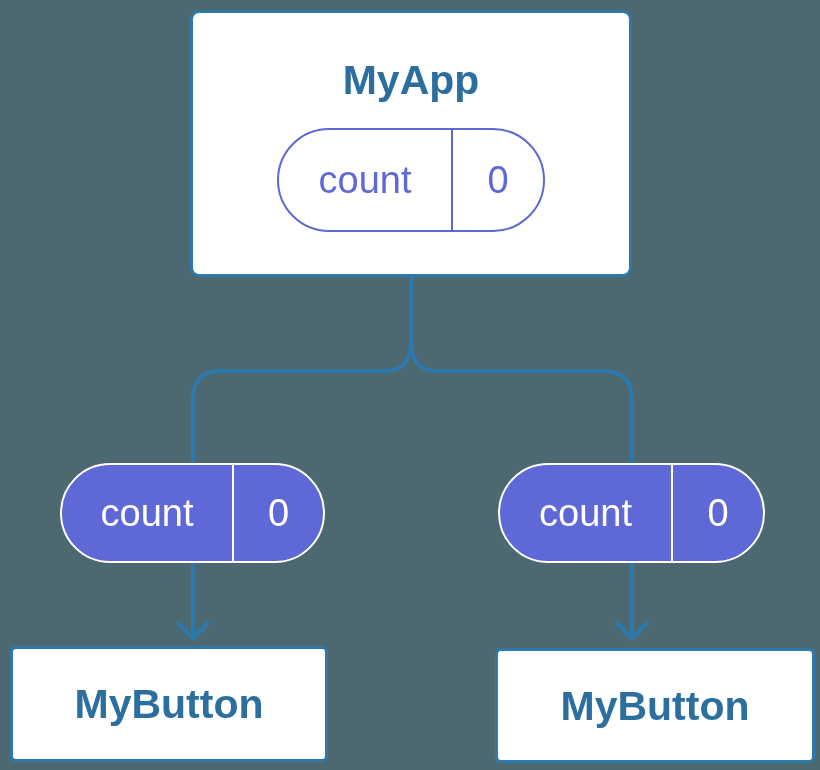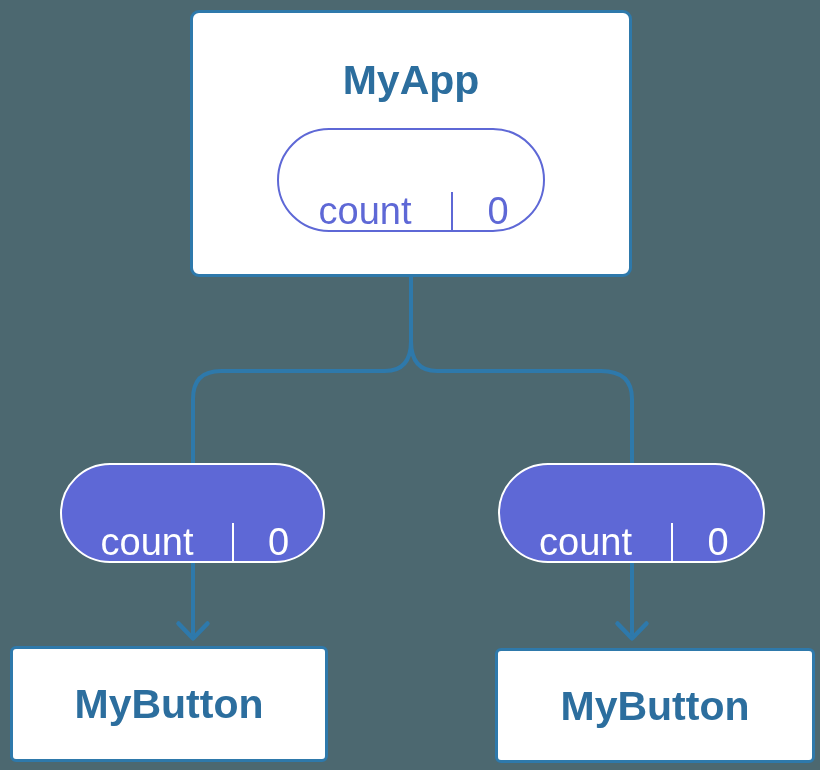--- a/index.html
+++ b/index.html
@@ -36,21 +36,20 @@
     font-size: 41px;
     font-weight: bold;
     color: #2C6E9E;
     line-height: 44px;
     white-space: nowrap;
   }
   .pill {
     display: flex;
     box-sizing: border-box;
     z-index: 2;
-    align-items: flex-end;
   }
   .pill .cell {
     display: flex;
     align-items: center;
     justify-content: center;
     font-size: 38px;
     line-height: 1;
   }
   .state-pill {
     margin-top: 26px;

